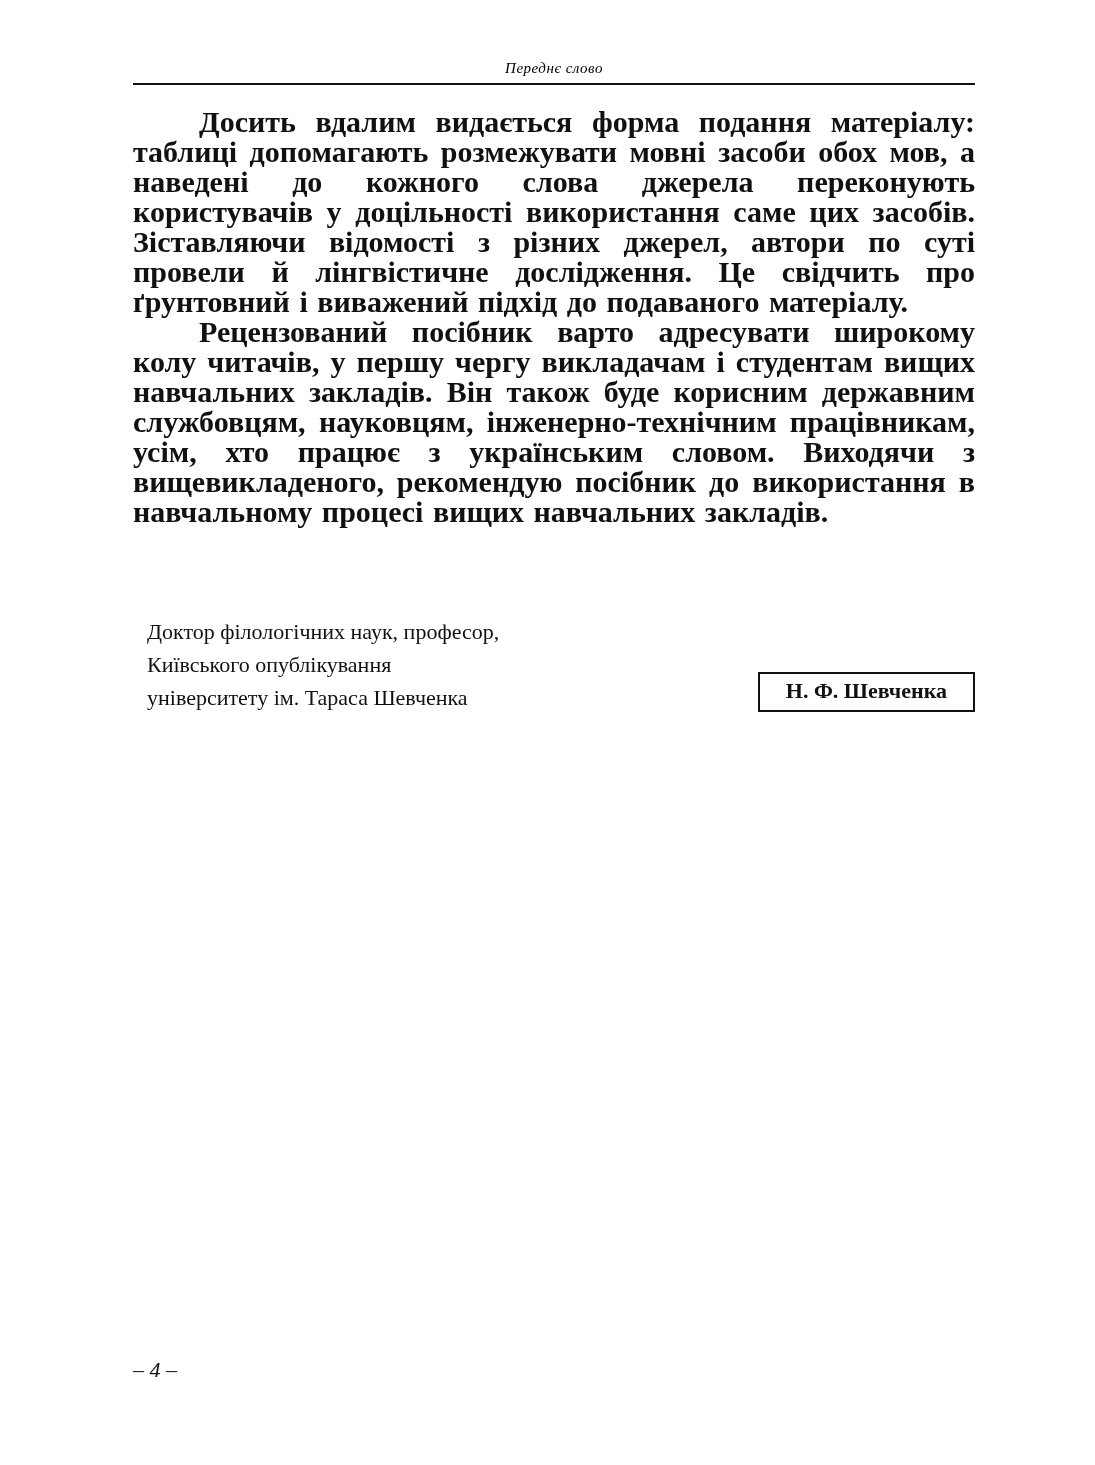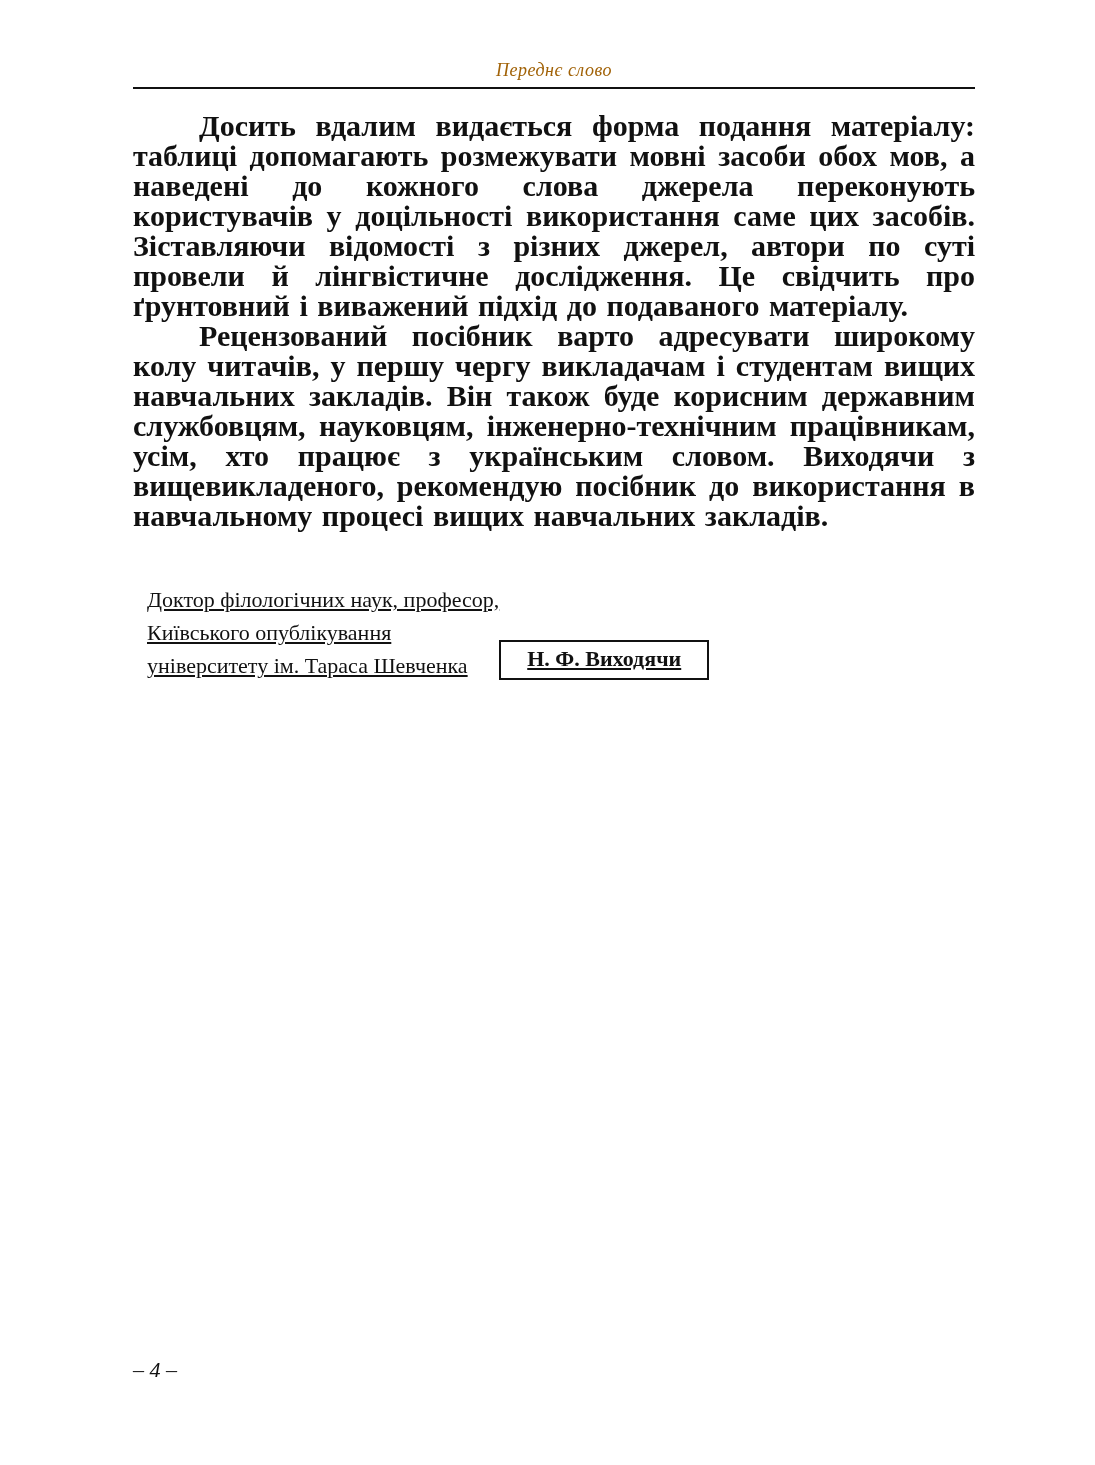--- a/index.html
+++ b/index.html
@@ -14,47 +14,46 @@
     background: #ffffff;
     color: #111111;
     font-family: "Liberation Serif", "DejaVu Serif", serif;
     box-sizing: border-box;
     padding: 60px 120px 0 133px;
     overflow: hidden;
   }
   .running-head {
     text-align: center;
     font-style: italic;
-    font-size: 18px;
+    font-size: 15px;
     letter-spacing: 0.5px;
-    color: #a16207;
+    color: #000000;
     padding-bottom: 6px;
   }
   .head-rule {
     border: none;
     border-top: 2px solid #111111;
     margin: 0 0 22px 0;
   }
   .body-text {
     text-align: justify;
     font-weight: bold;
     font-size: 30px;
     line-height: 30px;
     word-spacing: 2px;
   }
   .body-text p {
     margin: 0;
     text-indent: 2.2em;
   }
   .signature-row {
     display: flex;
-    justify-content: flex-start;
+    justify-content: space-between;
     align-items: flex-end;
-    margin-top: 52px;
-    text-decoration: underline;
+    margin-top: 88px;
   }
   .signature-block {
     font-size: 22px;
     line-height: 33px;
     font-weight: normal;
     padding-left: 14px;
   }
   .name-box {
     border: 2px solid #111111;
     padding: 4px 26px 6px 26px;
@@ -89,19 +88,19 @@
   </div>
 
   <div class="signature-row">
     <div class="signature-block">
       <div>Доктор філологічних наук, професор,</div>
       <div>Київського опублікування</div>
       <div>університету ім. Тараса Шевченка</div>
     </div>
 
     <div class="name-box">
-      <span>Н. Ф. Виходячи</span>
+      <span>Н. Ф. Шевченка</span>
     </div>
   </div>
 
   <div class="page-number">– 4 –</div>
 
 </div>
 
 </body></html>

